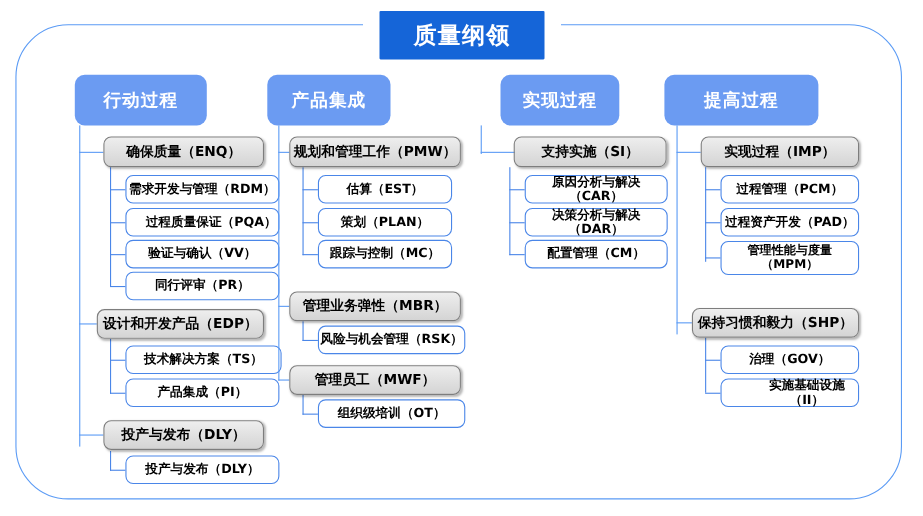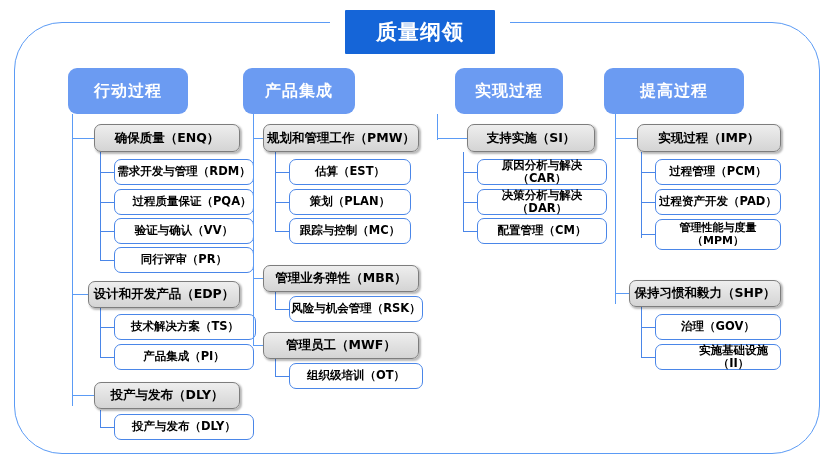--- a/index.html
+++ b/index.html
@@ -149,21 +149,21 @@
   <div class="l3" style="left:289px;top:363px;width:134px;height:26px;">组织级培训（OT）</div>
 
   <div class="vline" style="left:437px;top:114px;height:26px;"></div>
   <div class="hline" style="left:437px;top:138px;width:32px;"></div>
 
   <div class="vline sub" style="left:463px;top:152px;height:80px;"></div>
   <div class="hline sub" style="left:463px;top:172px;width:14px;"></div>
   <div class="hline sub" style="left:463px;top:202px;width:14px;"></div>
   <div class="hline sub" style="left:463px;top:231px;width:14px;"></div>
 
-  <div class="l2" style="left:467px;top:124px;width:128px;height:28px;">支持实施（SI）</div>
+  <div class="l2" style="left:467px;top:124px;width:139px;height:28px;">支持实施（SI）</div>
   <div class="l3" style="left:477px;top:159px;width:130px;height:26px;">原因分析与解决（CAR）</div>
   <div class="l3" style="left:477px;top:189px;width:130px;height:26px;">决策分析与解决（DAR）</div>
   <div class="l3" style="left:477px;top:218px;width:130px;height:26px;">配置管理（CM）</div>
 
   <div class="vline" style="left:615px;top:114px;height:190px;"></div>
   <div class="hline" style="left:615px;top:138px;width:22px;"></div>
   <div class="hline" style="left:615px;top:293px;width:14px;"></div>
 
   <div class="vline sub" style="left:641px;top:152px;height:86px;"></div>
   <div class="hline sub" style="left:641px;top:172px;width:14px;"></div>

